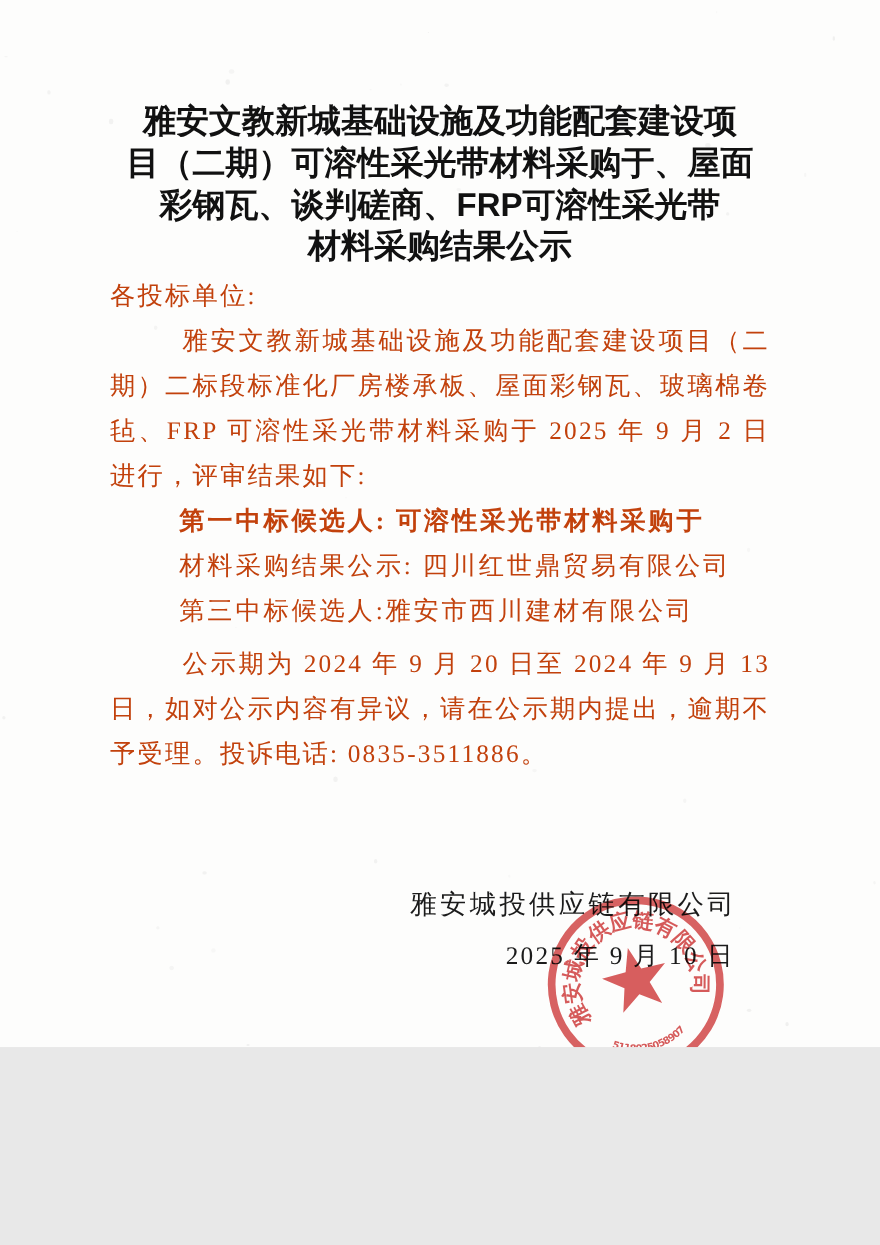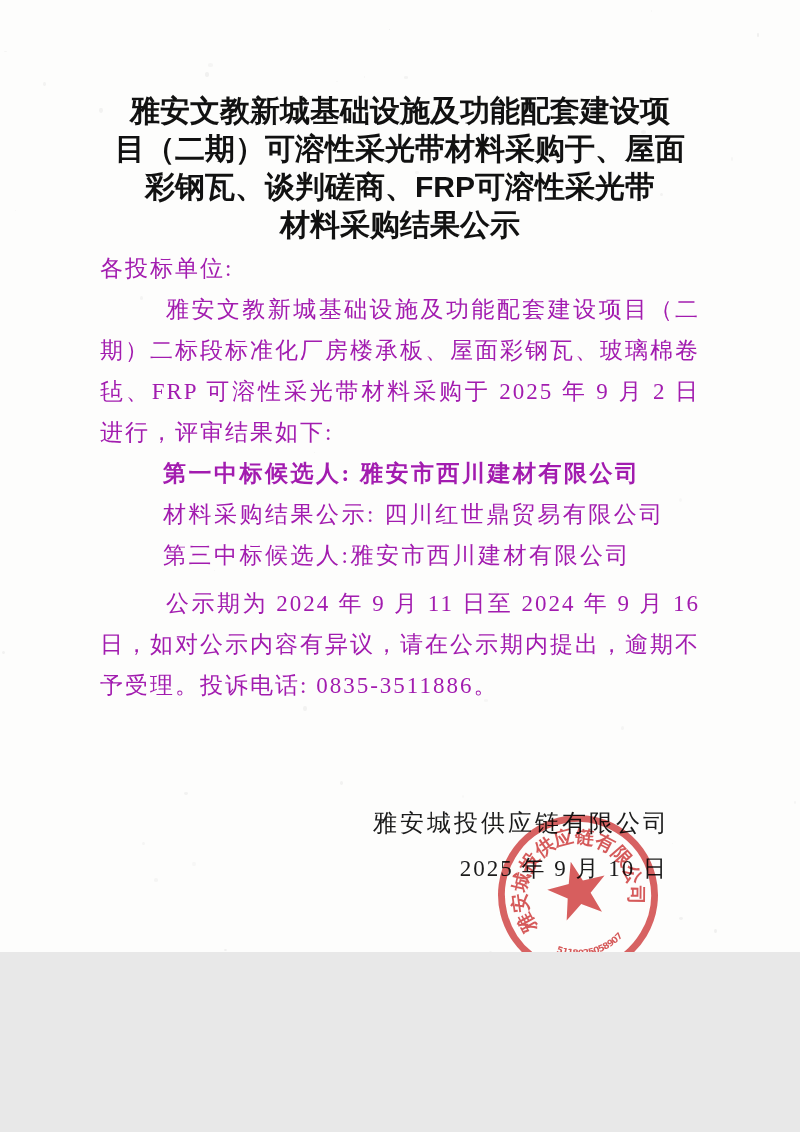--- a/index.html
+++ b/index.html
@@ -26,21 +26,21 @@
     color:#111;
   }
   .title .tl{display:block;}
 
   .body{
     margin:4px 100px 0;
     font-size:23px;
     line-height:41px;
     text-align:justify;
     letter-spacing:2px;
-    color:#a21caf;
+    color:#c2410c;
   }
   .body p{margin:0;padding:0;}
   .para{text-indent:66px;}
   .para-notice{margin-top:7px !important;}
   .candidate{text-indent:63px;text-align:left;letter-spacing:2.5px;}
   .candidate-first{font-weight:700;}
   .candidate-rest{font-weight:500;}
 
   .signature{
     margin-top:94px;
@@ -149,24 +149,24 @@
   <h1 class="title">
     <span class="tl">雅安文教新城基础设施及功能配套建设项</span>
     <span class="tl">目（二期）可溶性采光带材料采购于、屋面</span>
     <span class="tl">彩钢瓦、谈判磋商、FRP可溶性采光带</span>
     <span class="tl">材料采购结果公示</span>
   </h1>
 
   <div class="body">
     <p class="salutation">各投标单位:</p>
     <p class="para">雅安文教新城基础设施及功能配套建设项目（二期）二标段标准化厂房楼承板、屋面彩钢瓦、玻璃棉卷毡、FRP 可溶性采光带材料采购于 2025 年 9 月 2 日进行，评审结果如下:</p>
-    <p class="candidate candidate-first">第一中标候选人: 雅安市西川建材有限公司</p>
+    <p class="candidate candidate-first">第一中标候选人: 可溶性采光带材料采购于</p>
     <p class="candidate candidate-rest">材料采购结果公示: 四川红世鼎贸易有限公司</p>
     <p class="candidate candidate-rest">第三中标候选人:雅安市西川建材有限公司</p>
-    <p class="para para-notice">公示期为 2024 年 9 月 11 日至 2024 年 9 月 16 日，如对公示内容有异议，请在公示期内提出，逾期不予受理。投诉电话: 0835-3511886。</p>
+    <p class="para para-notice">公示期为 2024 年 9 月 20 日至 2024 年 9 月 13 日，如对公示内容有异议，请在公示期内提出，逾期不予受理。投诉电话: 0835-3511886。</p>
   </div>
 
   <div class="signature">
     <div class="sig-company">雅安城投供应链有限公司</div>
     <div class="sig-date">2025 年 9 月 10 日</div>
   </div>
 
   <svg class="seal" viewBox="0 0 200 200" xmlns="http://www.w3.org/2000/svg">
     <defs>
       <path id="arcTop" d="M 52.9 122 A 52 52 0 1 1 147.1 122" fill="none"></path>

